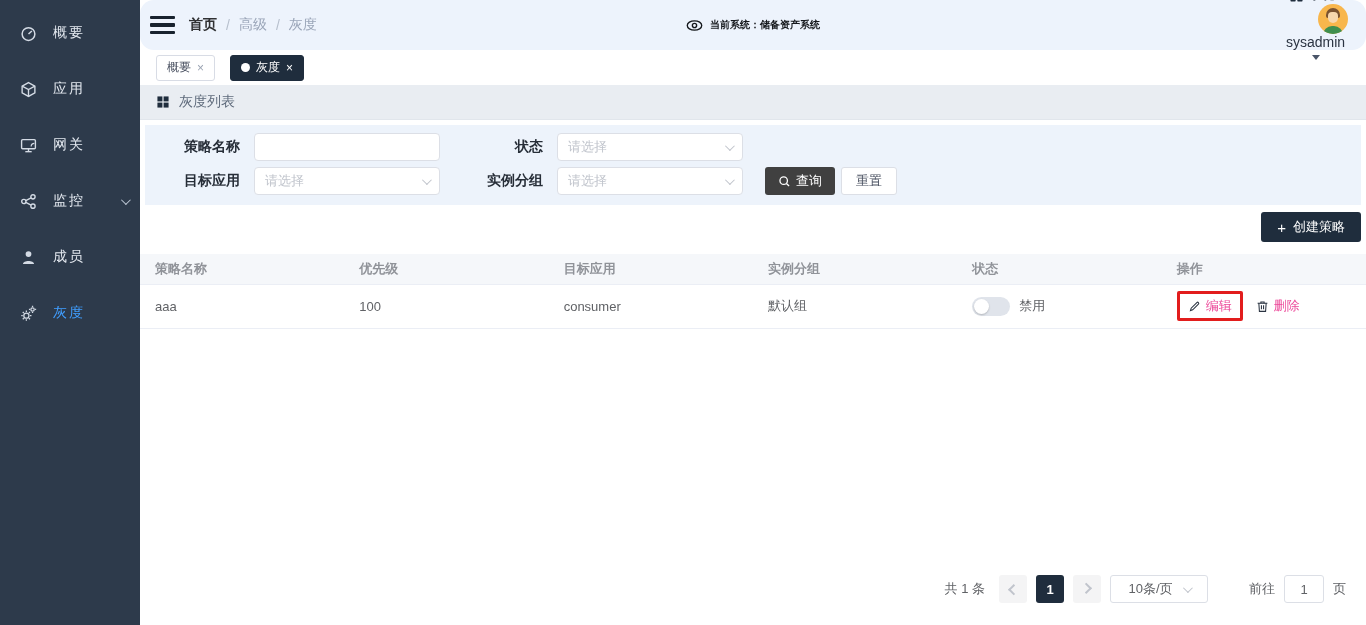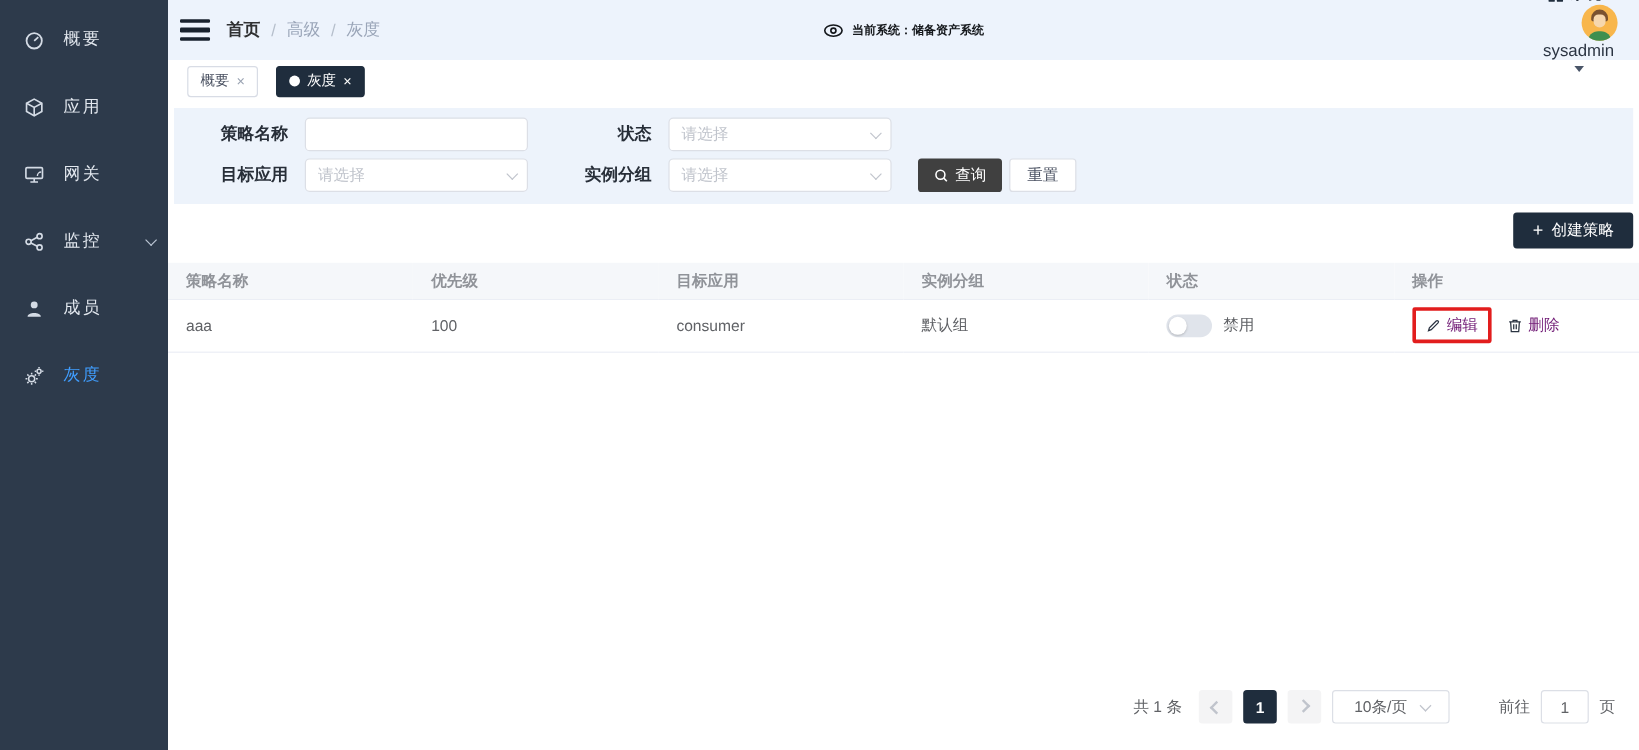--- a/index.html
+++ b/index.html
@@ -19,21 +19,21 @@
   .menu-item { height:56px; display:flex; align-items:center; padding:0 12px 0 20px; color:#e3e8ef; font-size:14px; cursor:pointer; }
   .menu-item .mi-icon { width:17px; height:17px; margin-right:16px; color:#d4dbe5; display:flex; align-items:center; justify-content:center; flex-shrink:0; }
   .menu-item.active { color:#409eff; }
   .menu-item .mi-label { letter-spacing:2px; }
   .mi-chevron { margin-left:auto; width:7px; height:7px; border-right:1.5px solid #bcc6d4; border-bottom:1.5px solid #bcc6d4; transform:rotate(45deg) translateY(-2px); }
 
   
   .main { flex:1; display:flex; flex-direction:column; height:625px; overflow:hidden; background:#fff; }
 
   
-  .topbar { height:50px; flex-shrink:0; background:#edf3fc; display:flex; align-items:center; padding:0 18px 0 8px; position:relative; }
+  .topbar { height:50px; flex-shrink:0; background:#edf3fc; display:flex; align-items:center; padding:0 18px 0 8px; position:relative;border-radius:14px; }
   .hamburger { width:25px; display:flex; flex-direction:column; gap:4px; margin:0 14px 0 2px; cursor:pointer; }
   .hamburger span { height:3.5px; background:#18222e; border-radius:1px; }
   .breadcrumb { display:flex; align-items:center; gap:9px; font-size:14px; }
   .bc-home { color:#303133; font-weight:700; cursor:pointer; }
   .bc-sep { color:#b6bfcc; }
   .bc-item { color:#9aa5b8; }
   .topbar-center { position:absolute; left:50%; transform:translateX(-50%); display:flex; align-items:center; gap:7px; font-size:10px; font-weight:700; color:#15181c; white-space:nowrap; }
   .topbar-right { margin-left:auto; display:flex; align-items:center;flex-direction:column; }
   .sys-group { display:flex; align-items:center; gap:6px; cursor:pointer; }
   .sys-label { font-size:13px; color:#2b3442; }
@@ -76,21 +76,21 @@
   .plus-glyph { font-size:15px; font-weight:400; }
 
   table.data-table { width:100%; border-collapse:collapse; table-layout:fixed; font-size:13px; }
   .data-table th { background:#f5f7fa; color:#909399; font-weight:700; text-align:left; height:30px; padding:0 0 0 15px; border-bottom:1px solid #ebeef5; }
   .data-table td { height:44px; color:#606266; padding:0 0 0 15px; border-bottom:1px solid #ebeef5; background:#fff; }
   .status-cell { display:flex; align-items:center; gap:9px; }
   .switch { width:38px; height:19px; border-radius:10px; background:#e0e4eb; position:relative; cursor:pointer; flex-shrink:0; }
   .switch-knob { position:absolute; left:2px; top:2px; width:15px; height:15px; border-radius:50%; background:#fff; box-shadow:0 1px 2px rgba(0,0,0,.2); }
   .action-btns { display:flex; align-items:center; gap:13px; }
   .red-box { border:3px solid #e21d1d; border-radius:2px; padding:3px 8px; display:inline-flex; }
-  .link-btn { display:inline-flex; align-items:center; gap:5px; font-size:13px; color:#701a75; cursor:pointer; background:none; border:none; font-family:Liberation Mono, monospace; }
+  .link-btn { display:inline-flex; align-items:center; gap:5px; font-size:13px; color:#ec4899; cursor:pointer; background:none; border:none; font-family:Liberation Mono, monospace; }
 
   
   .pagination { margin-top:auto; display:flex; align-items:center; justify-content:flex-end; gap:9px; padding:0 20px 22px 0; font-size:13px; color:#606266; }
   .pg-total { margin-right:5px; white-space:nowrap; }
   .pg-btn { width:28px; height:28px; background:#f4f4f5; border-radius:3px; display:flex; align-items:center; justify-content:center; cursor:default; }
   .chev-left { width:8px; height:8px; border-left:2px solid #c0c4cc; border-bottom:2px solid #c0c4cc; transform:rotate(45deg) translateX(1px); }
   .chev-right { width:8px; height:8px; border-right:2px solid #c0c4cc; border-top:2px solid #c0c4cc; transform:rotate(45deg) translateX(-1px); }
   .pg-page { width:28px; height:28px; background:#1f2d3d; color:#fff; border-radius:3px; display:flex; align-items:center; justify-content:center; font-weight:700; cursor:pointer; }
   .pg-size { width:98px; height:28px; border:1px solid #dcdfe6; border-radius:3px; background:#fff; display:flex; align-items:center; justify-content:center; gap:10px; color:#606266; cursor:pointer; }
   .pg-goto { display:flex; align-items:center; gap:9px; margin-left:32px; }
@@ -229,20 +229,31 @@
         <span>概要</span>
         <span class="tab-close">×</span>
       </div>
       <div class="tab active">
         <span class="tab-dot"></span>
         <span>灰度</span>
         <span class="tab-close">×</span>
       </div>
     </div>
 
+    <div class="section-bar">
+      <span>
+        <svg width="12" height="12" viewBox="0 0 14 14" fill="#1f2d3d">
+            <rect x="0.5" y="0.5" width="5.8" height="5.8"></rect>
+            <rect x="7.7" y="0.5" width="5.8" height="5.8"></rect>
+            <rect x="0.5" y="7.7" width="5.8" height="5.8"></rect>
+            <rect x="7.7" y="7.7" width="5.8" height="5.8"></rect>
+          </svg>
+      </span>
+      <span class="section-title">灰度列表</span>
+    </div>
 
     <div class="filter-panel">
       <div class="filter-row">
         <label class="f-label f-gap">策略名称</label>
         <input class="f-input" value="" style="">
         <label class="f-label f-label2 f-gap">状态</label>
         <div class="f-select">
           <span>请选择</span>
           <span class="chev-down"></span>
         </div>

